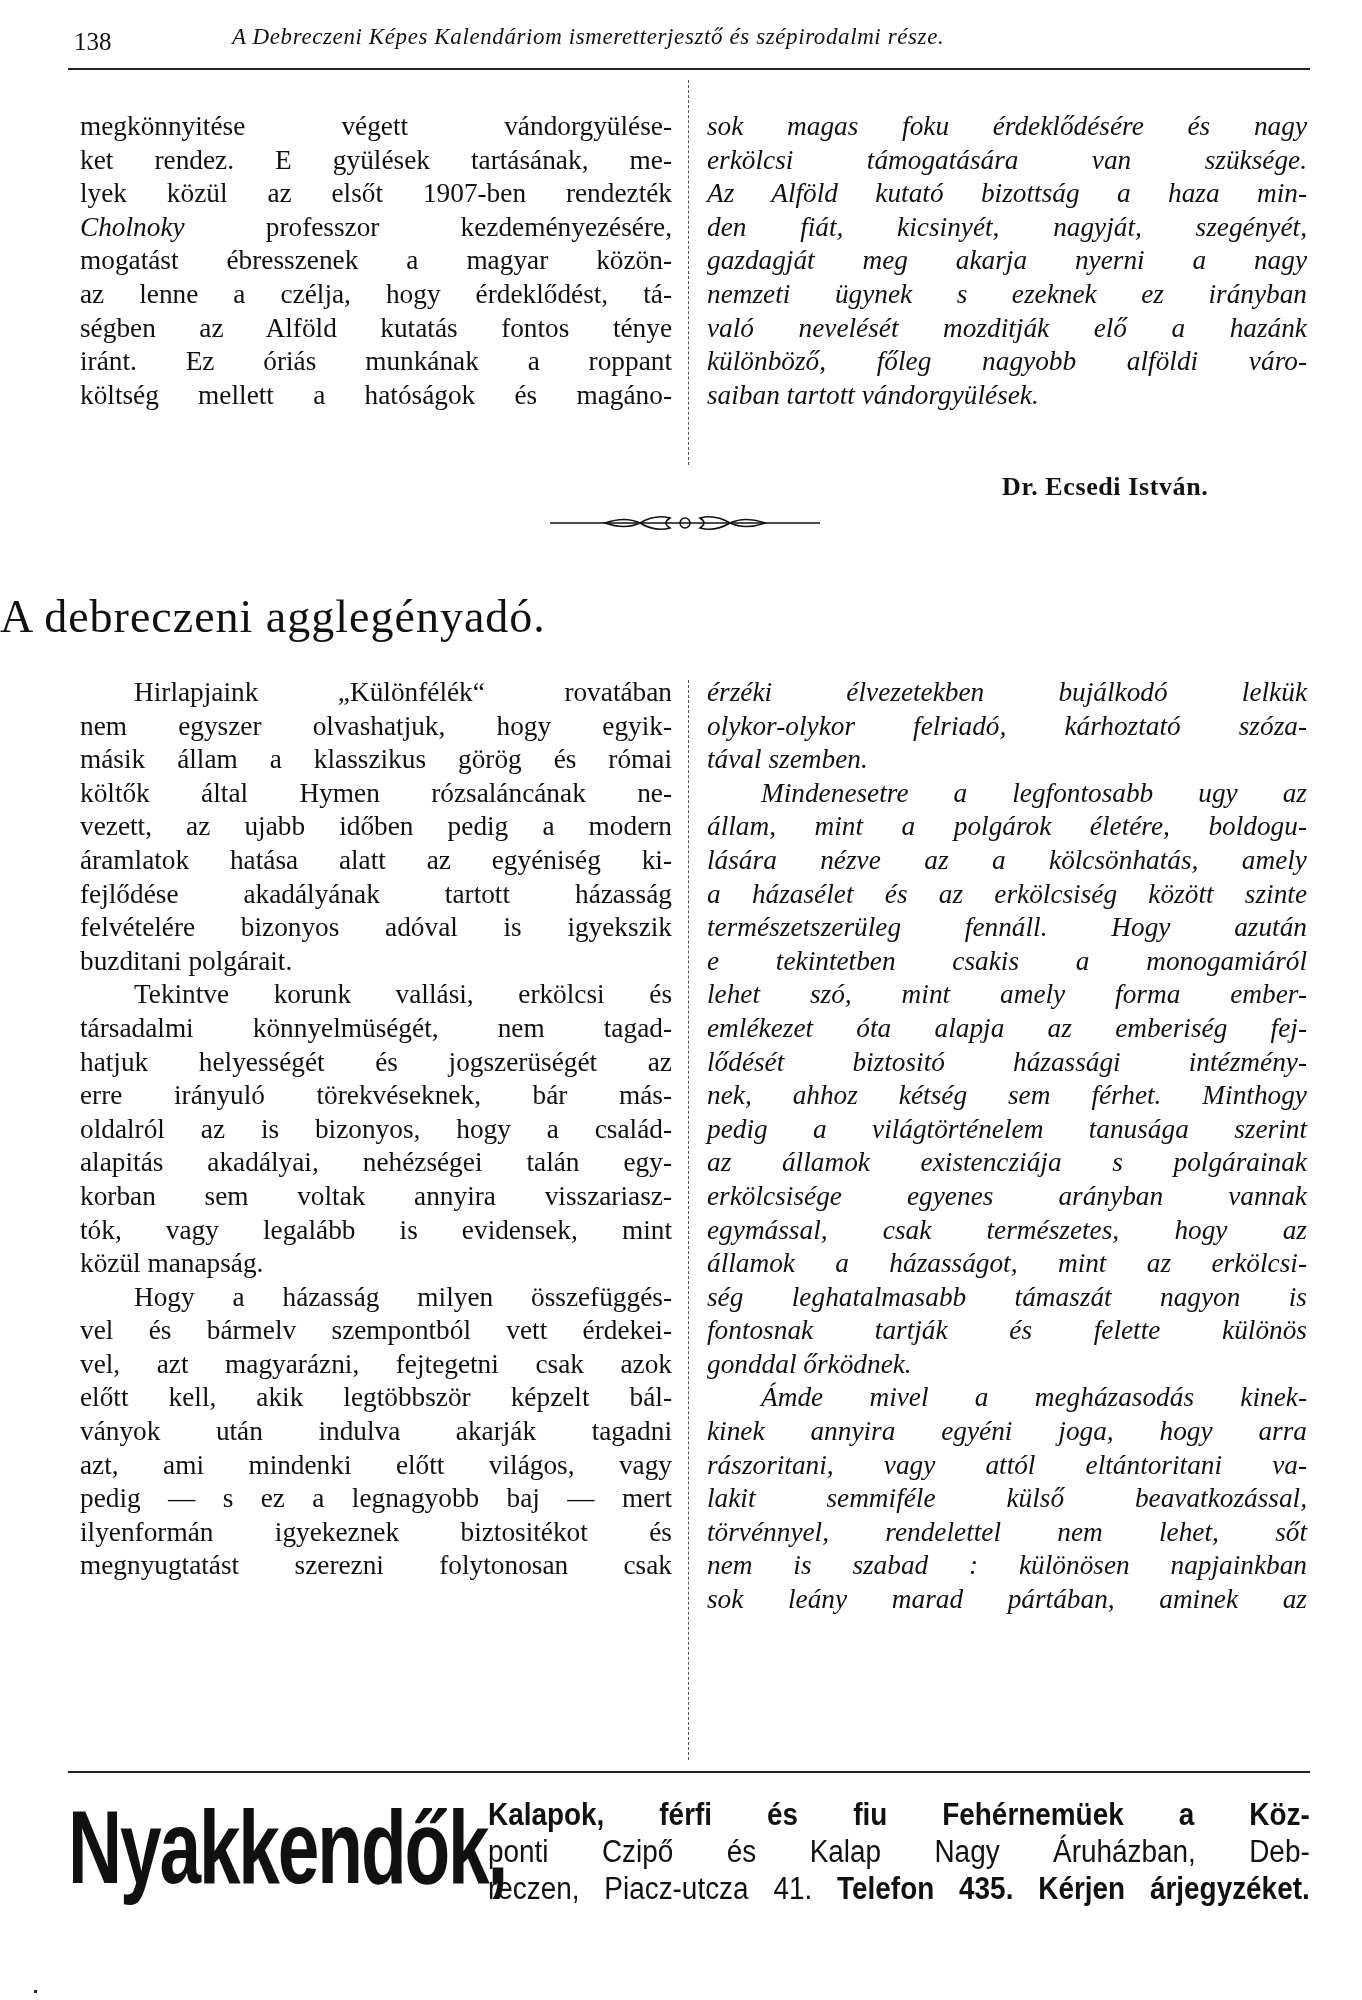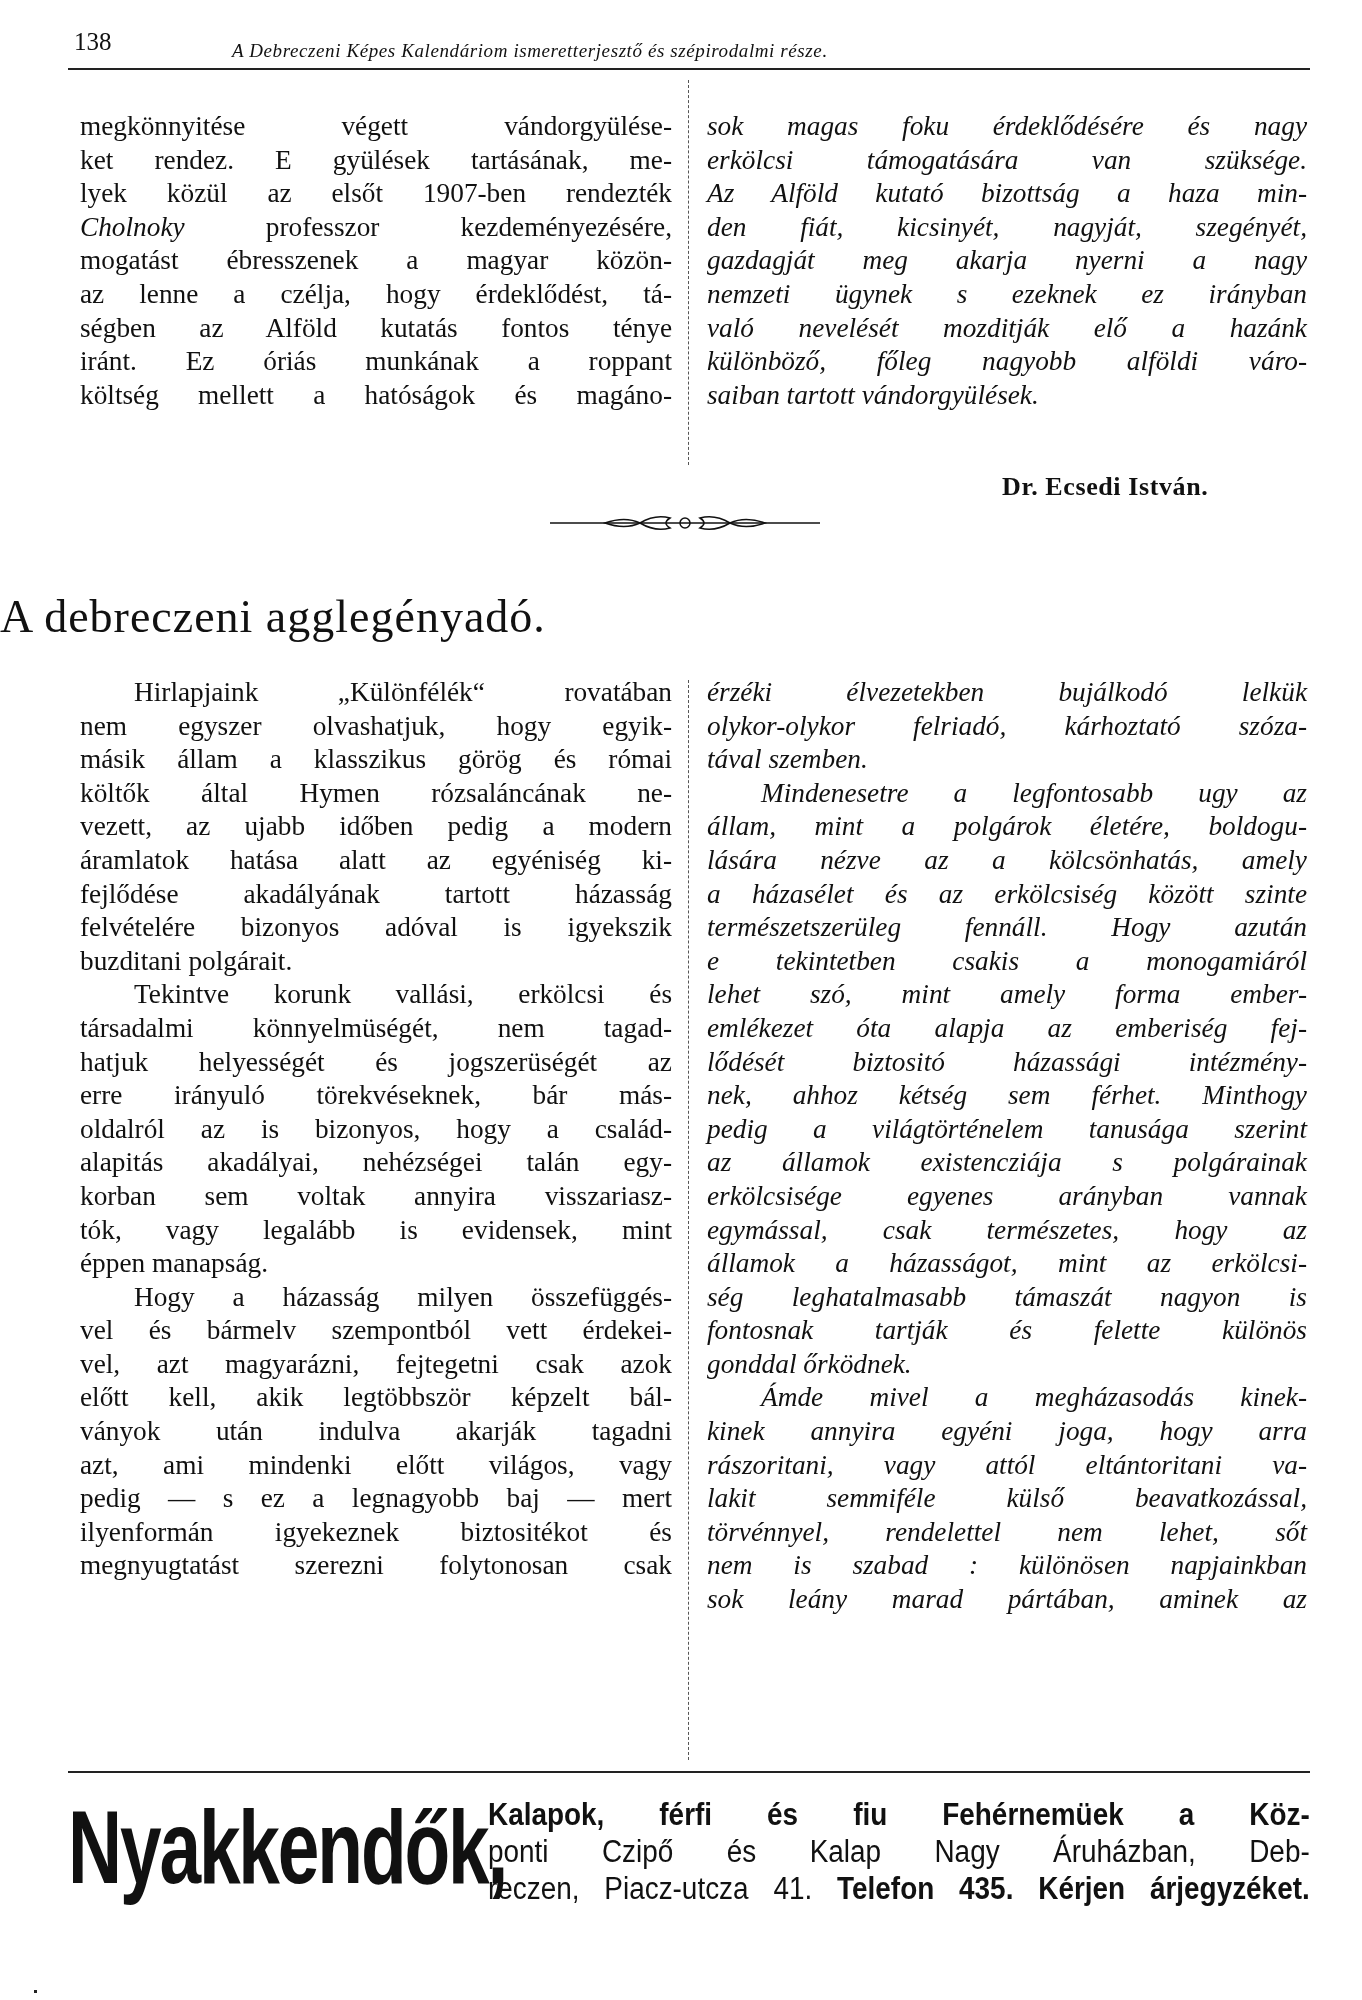--- a/index.html
+++ b/index.html
@@ -1,20 +1,20 @@
 <!DOCTYPE html>
 <html><head>
 <meta charset="utf-8">
 <style>
   html, body { margin: 0; padding: 0; background: #ffffff; }
   body { width: 1362px; height: 2000px; position: relative; overflow: hidden; color: #111; font-family: "Liberation Serif", "DejaVu Serif", serif; }
 
   .running-head { position: absolute; left: 68px; top: 24px; width: 1240px; height: 38px; }
   .page-number { position: absolute; left: 6px; top: 4px; font-size: 25px; font-family: "Liberation Serif", serif; }
-  .running-title { position: absolute; left: 164px; top: 16px; font-size: 19px; font-style: italic; letter-spacing: 0.6px; font-family: "Liberation Serif", serif; }
+  .running-title { position: absolute; left: 164px; top: 0; font-size: 23px; font-style: italic; letter-spacing: 0.6px; font-family: "Liberation Serif", serif; }
   .head-rule { position: absolute; left: 68px; top: 68px; width: 1242px; height: 0; border-top: 2px solid #222; }
 
   .col { position: absolute; font-size: 27.3px; line-height: 33.6px; }
   .col .line { display: block; white-space: nowrap; text-align: justify; text-align-last: justify; height: 33.6px; }
   .col .line.last { text-align-last: left; }
   .col .line.indent { padding-left: 54px; }
   .col-left { left: 80px; width: 592px; }
   .col-right { left: 707px; width: 600px; font-style: italic; }
 
   .col-divider { position: absolute; left: 688px; width: 0; border-left: 1px dashed #555; }
@@ -93,21 +93,21 @@
   <span class="line">felvételére bizonyos adóval is igyekszik</span>
   <span class="line last">buzditani polgárait.</span>
   <span class="line indent">Tekintve korunk vallási, erkölcsi és</span>
   <span class="line">társadalmi könnyelmüségét, nem tagad-</span>
   <span class="line">hatjuk helyességét és jogszerüségét az</span>
   <span class="line">erre irányuló törekvéseknek, bár más-</span>
   <span class="line">oldalról az is bizonyos, hogy a család-</span>
   <span class="line">alapitás akadályai, nehézségei talán egy-</span>
   <span class="line">korban sem voltak annyira visszariasz-</span>
   <span class="line">tók, vagy legalább is evidensek, mint</span>
-  <span class="line last">éppen manapság.</span>
+  <span class="line last">közül manapság.</span>
   <span class="line indent">Hogy a házasság milyen összefüggés-</span>
   <span class="line">vel és bármelv szempontból vett érdekei-</span>
   <span class="line">vel, azt magyarázni, fejtegetni csak azok</span>
   <span class="line">előtt kell, akik legtöbbször képzelt bál-</span>
   <span class="line">ványok után indulva akarják tagadni</span>
   <span class="line">azt, ami mindenki előtt világos, vagy</span>
   <span class="line">pedig — s ez a legnagyobb baj — mert</span>
   <span class="line">ilyenformán igyekeznek biztositékot és</span>
   <span class="line">megnyugtatást szerezni folytonosan csak</span>
 </div>

